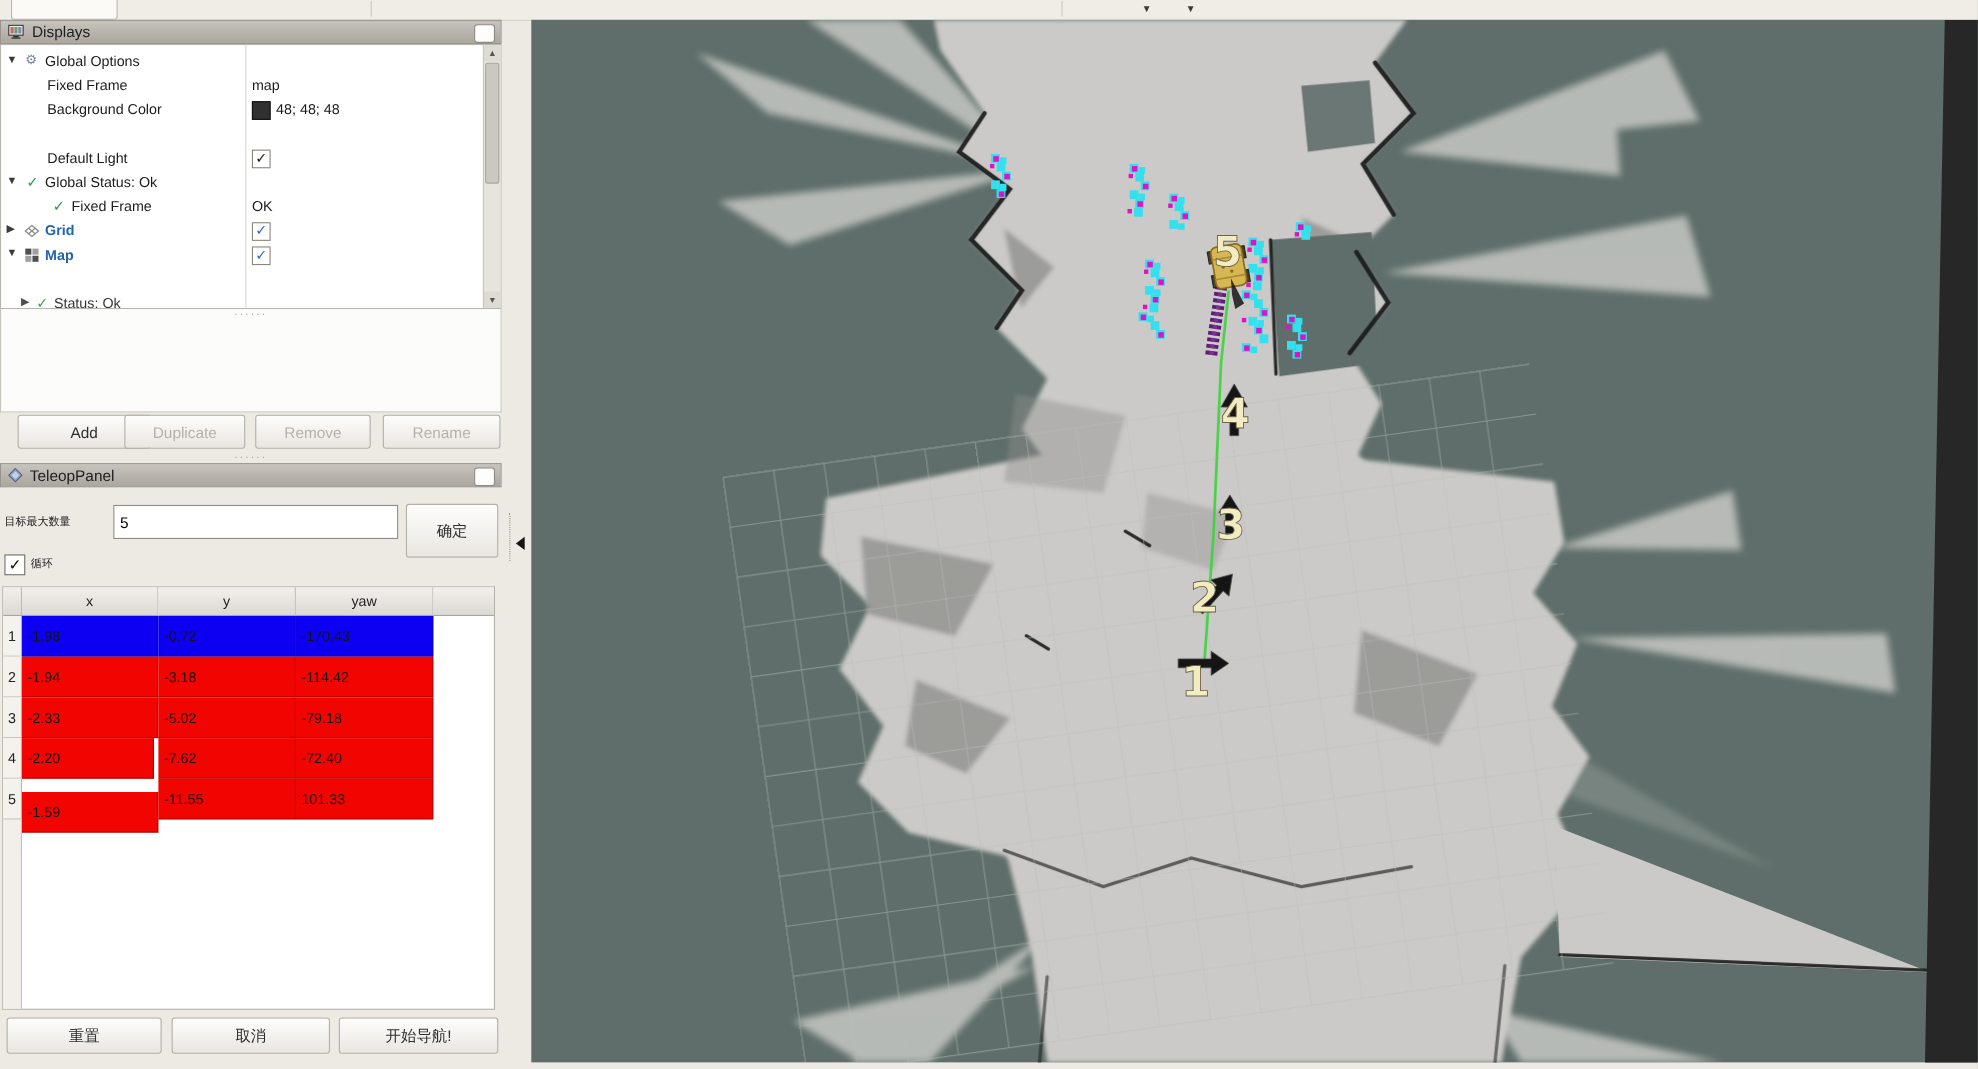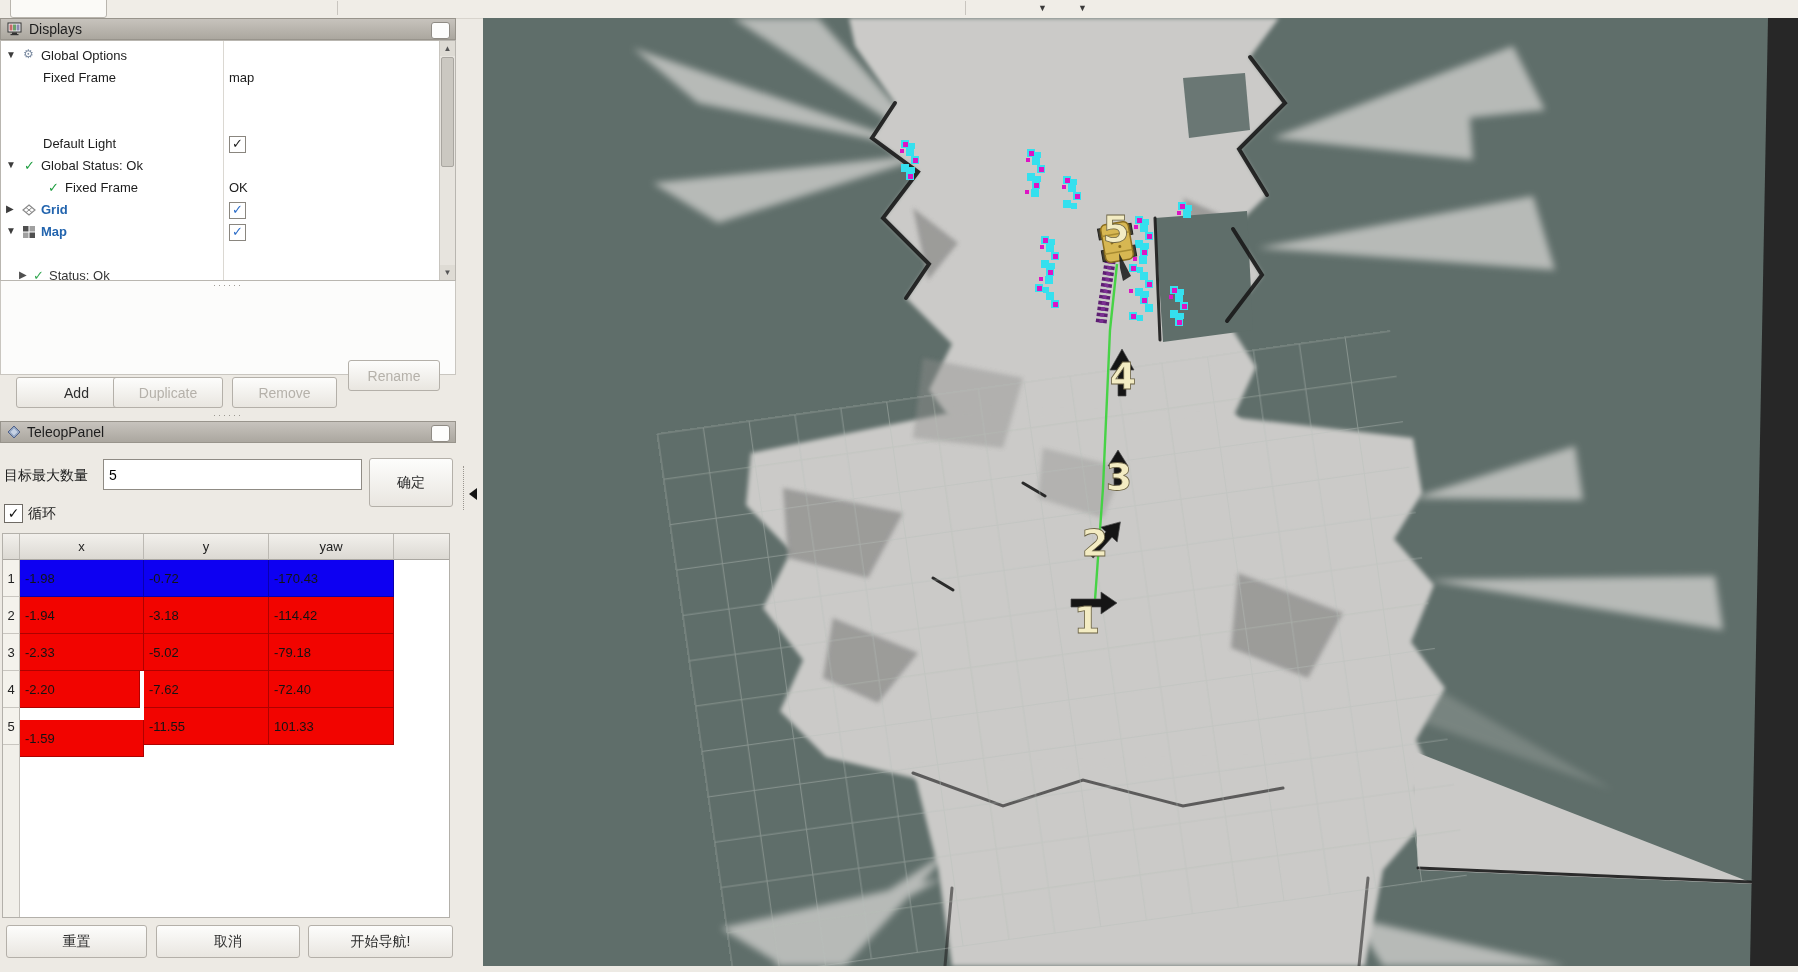--- a/index.html
+++ b/index.html
@@ -36,21 +36,21 @@
   #vscroll .thumb{position:absolute;left:1px;top:16px;width:13px;height:110px;background:#cbc8c1;border:1px solid #a9a6a0;box-sizing:border-box;border-radius:2px;}
   #blank-area{left:0;top:281px;width:456px;height:94px;background:#fcfcfb;border:1px solid #c9c6c0;border-top:none;box-sizing:border-box;}
   .dots{color:#8f8b85;font-size:9px;letter-spacing:2px;text-align:center;width:80px;}
   
   .btn{position:absolute;height:31px;background:linear-gradient(#fdfdfc,#e9e6e0);border:1px solid #b4b0a9;border-radius:3px;
        font-size:14px;color:#2e2e2e;display:flex;align-items:center;justify-content:center;box-sizing:border-box;}
   .btn.disabled{color:#b5b1aa;}
   
   #goal-input{left:103px;top:459px;width:259px;height:31px;background:#fff;border:1px solid #8f8b84;box-sizing:border-box;
               font-size:14px;padding:0 5px;font-family:"Liberation Sans",sans-serif;}
-  .zh-label{font-size:14px;color:#1a1a1a;}
+  .zh-label{font-size:10px;color:#1a1a1a;}
   #loop-box{left:4px;top:504px;width:17px;height:17px;background:#fff;border:1px solid #6f6b65;
             font-size:14px;line-height:16px;text-align:center;font-weight:bold;color:#111;}
   
   #wp-table{left:2px;top:533px;width:448px;height:385px;background:#fff;border:1px solid #b3b0aa;box-sizing:border-box;}
   .hcell{position:absolute;top:0;height:26px;background:linear-gradient(#f2f0ec,#dcd9d3);border-right:1px solid #bcb9b3;border-bottom:1px solid #aaa7a1;
          font-size:13px;color:#222;text-align:center;line-height:26px;box-sizing:border-box;}
   .ncol{position:absolute;left:0;width:17px;background:#f1efe9;border-right:1px solid #c4c1bb;box-sizing:border-box;}
   .ncell{position:absolute;left:0;width:17px;height:37px;background:#f4f2ec;border-bottom:1px solid #c9c6c0;border-right:1px solid #b8b5af;
          font-size:13px;color:#222;text-align:center;line-height:37px;box-sizing:border-box;}
   .dcell{position:absolute;height:37px;font-size:13px;color:#141414;line-height:37px;padding-left:5px;
@@ -91,20 +91,25 @@
 <div id="tree" class="abs">
   <div class="trow" style="top:4px">
     <span class="tw" style="left:5px">▼</span>
     <span style="left:22px;top:2px;color:#7a8aa0;font-size:12px">⚙</span>
     <span class="tlabel" style="left:40px">Global Options</span>
   </div>
   <div class="trow" style="top:26px">
     <span class="tlabel" style="left:42px">Fixed Frame</span>
     <span class="tval">map</span>
   </div>
+  <div class="trow" style="top:48px">
+    <span class="tlabel" style="left:42px">Background Color</span>
+    <span class="swatch"></span>
+    <span style="left:250px">48; 48; 48</span>
+  </div>
   <div class="trow" style="top:92px">
     <span class="tlabel" style="left:42px">Default Light</span>
     <span class="cbox black">✓</span>
   </div>
   <div class="trow" style="top:114px">
     <span class="tw" style="left:5px">▼</span>
     <span class="gcheck" style="left:23px">✓</span>
     <span class="tlabel" style="left:40px">Global Status: Ok</span>
   </div>
   <div class="trow" style="top:136px">
@@ -144,21 +149,21 @@
   <div class="sarrow" style="top:0">▲</div>
   <div class="thumb"></div>
   <div class="sarrow" style="bottom:0">▼</div>
 </div>
 <div id="blank-area" class="abs"></div>
 <div class="abs dots" style="left:188px;top:280px">······</div>
 
 <div class="abs btn" style="left:16px;top:377px;width:121px">Add</div>
 <div class="abs btn disabled" style="left:113px;top:377px;width:110px">Duplicate</div>
 <div class="abs btn disabled" style="left:232px;top:377px;width:105px">Remove</div>
-<div class="abs btn disabled" style="left:348px;top:360px;width:92px">Rename</div>
+<div class="abs btn disabled" style="left:348px;top:377px;width:107px">Rename</div>
 <div class="abs dots" style="left:188px;top:410px">······</div>
 
 <div class="abs panel-header" style="left:0;top:421px;width:456px;height:22px;">
   <svg class="icon-svg" width="14" height="14" viewBox="0 0 14 14">
     <polygon points="7,1 13,7 7,13 1,7" fill="#93a6c2" stroke="#51618a" stroke-width="1"></polygon>
     <polygon points="7,3.5 10.5,7 7,10.5 3.5,7" fill="#c6d2e4"></polygon>
   </svg>
   <span>TeleopPanel</span>
   <span class="float-btn"></span>
 </div>

